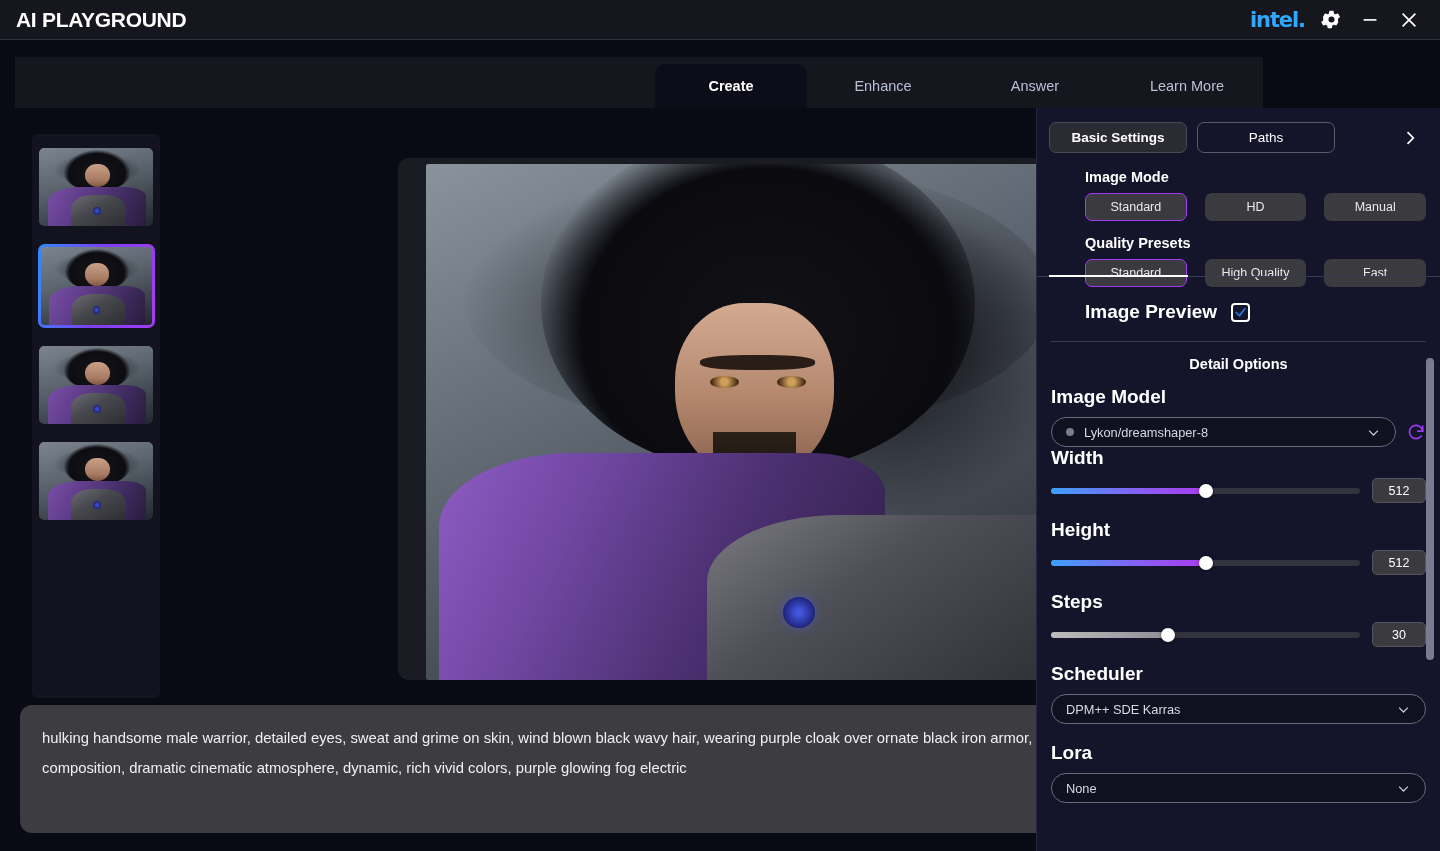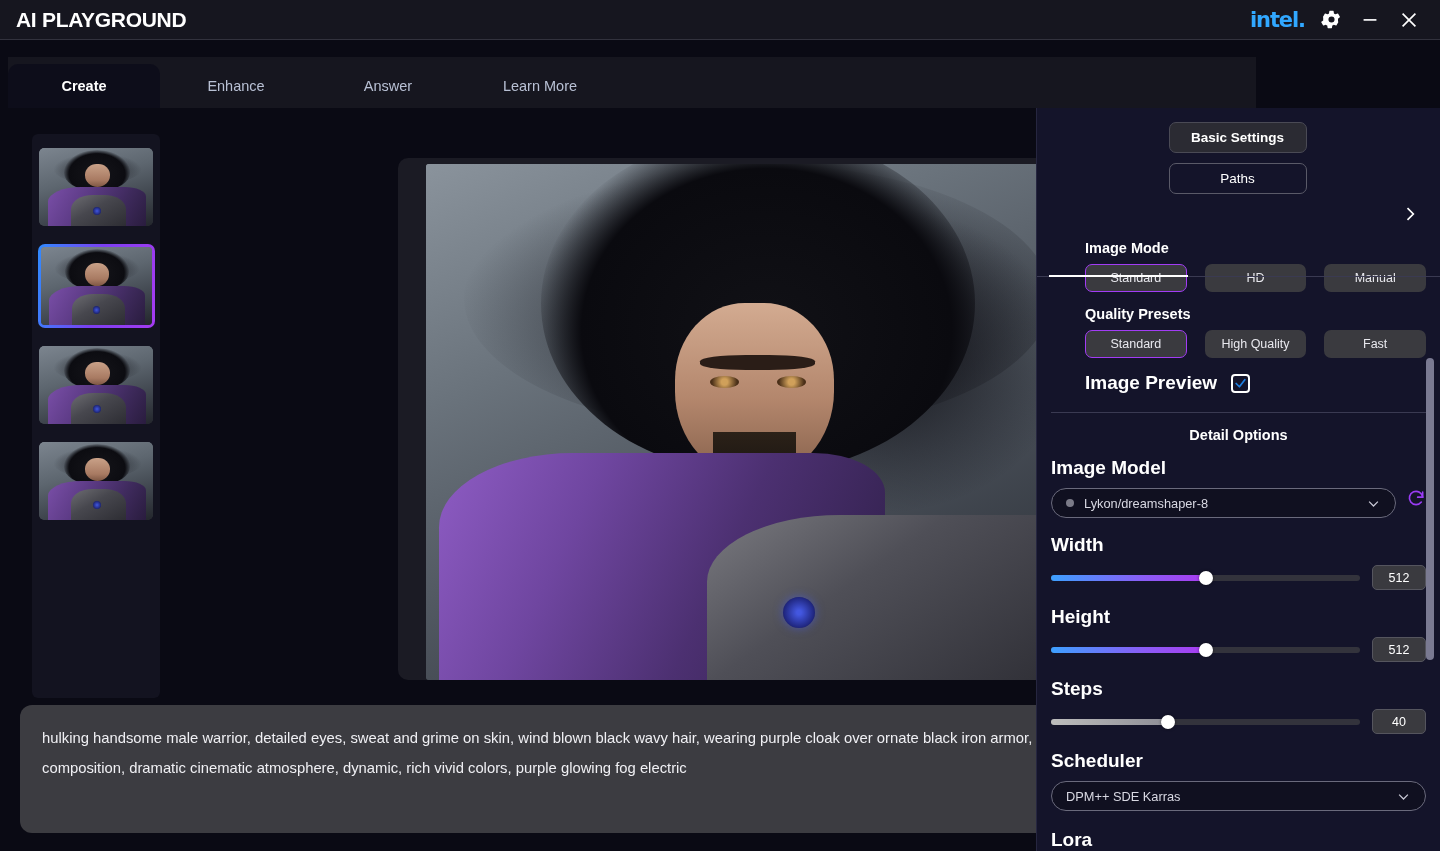--- a/index.html
+++ b/index.html
@@ -40,24 +40,24 @@
   }
   .intel-logo .dot { color: #31a8ff; }
   .tb-icon {
     width: 26px; height: 26px;
     display: flex; align-items: center; justify-content: center;
     color: #ffffff; cursor: pointer;
   }
 
   
   .tabstrip {
-    position: absolute; left: 8px; top: 57px;
+    position: absolute; left: 15px; top: 57px;
     width: 1248px; height: 51px;
     background: #16161f;
-    display: flex; align-items: flex-end;
+    display: flex; align-items: flex-end; justify-content: flex-end;
   }
   .tab {
     width: 152px; height: 44px;
     display: flex; align-items: center; justify-content: center;
     font-size: 14.5px; color: #b8c0d4;
     cursor: pointer;
     border-radius: 10px 10px 0 0;
   }
   .tab.active {
     background: #0d0d1a;
@@ -194,21 +194,20 @@
     position: absolute; right: 0; top: 108px;
     width: 404px; height: 743px;
     background: #14142a;
     border-left: 1px solid #262640;
     overflow: hidden;
   }
   .settings-head {
     display: flex; align-items: center;
     padding: 14px 14px 0 12px;
     gap: 10px;
-    flex-direction: column;
   }
   .seg {
     height: 31px; width: 138px;
     border-radius: 7px;
     display: flex; align-items: center; justify-content: center;
     font-size: 13.5px; color: #ffffff;
     cursor: pointer;
   }
   .seg.active { background: #2b2b33; font-weight: bold; border: 1px solid #4a4a55; }
   .seg.idle { background: transparent; border: 1px solid #5a5a68; }
@@ -267,21 +266,21 @@
     padding: 0 14px;
     font-size: 12.8px; color: #d8d8e2;
     cursor: pointer;
   }
   .sel-dot {
     width: 8px; height: 8px; border-radius: 50%;
     background: #7b7b88; margin-right: 10px; flex: none;
   }
   .sel-chev { margin-left: auto; color: #c9c9d6; display:flex; }
 
-  .model-row { display: flex; align-items: flex-start; gap: 10px; margin-bottom: 16px; }
+  .model-row { display: flex; align-items: center; gap: 10px; }
   .model-row .select { flex: 1; }
   .refresh { color: #9a3cf5; cursor: pointer; display: flex; flex: none; }
 
   .slider-row { display: flex; align-items: center; gap: 12px; margin-bottom: 16px; }
   .track {
     flex: 1; height: 6px; border-radius: 3px; background: #33333c;
     position: relative; cursor: pointer;
   }
   .fill {
     position: absolute; left: 0; top: 0; height: 6px; border-radius: 3px;
@@ -518,21 +517,21 @@
         </div>
         <div class="numbox">512</div>
       </div>
 
       <div class="field-lbl">Steps</div>
       <div class="slider-row">
         <div class="track">
           <div class="fill gray" id="steps-fill" style="width: 38%;"></div>
           <div class="knob" id="steps-knob" style="left: 38%;"></div>
         </div>
-        <div class="numbox">40</div>
+        <div class="numbox">30</div>
       </div>
 
       <div class="field-lbl">Scheduler</div>
       <div class="select" style="margin-bottom:18px;">
         <span>DPM++ SDE Karras</span>
         <span class="sel-chev">
           <svg width="15" height="15" viewBox="0 0 24 24" fill="none" stroke="#c9c9d6" stroke-width="2">
             <polyline points="5,9 12,16 19,9"></polyline>
           </svg>
         </span>

